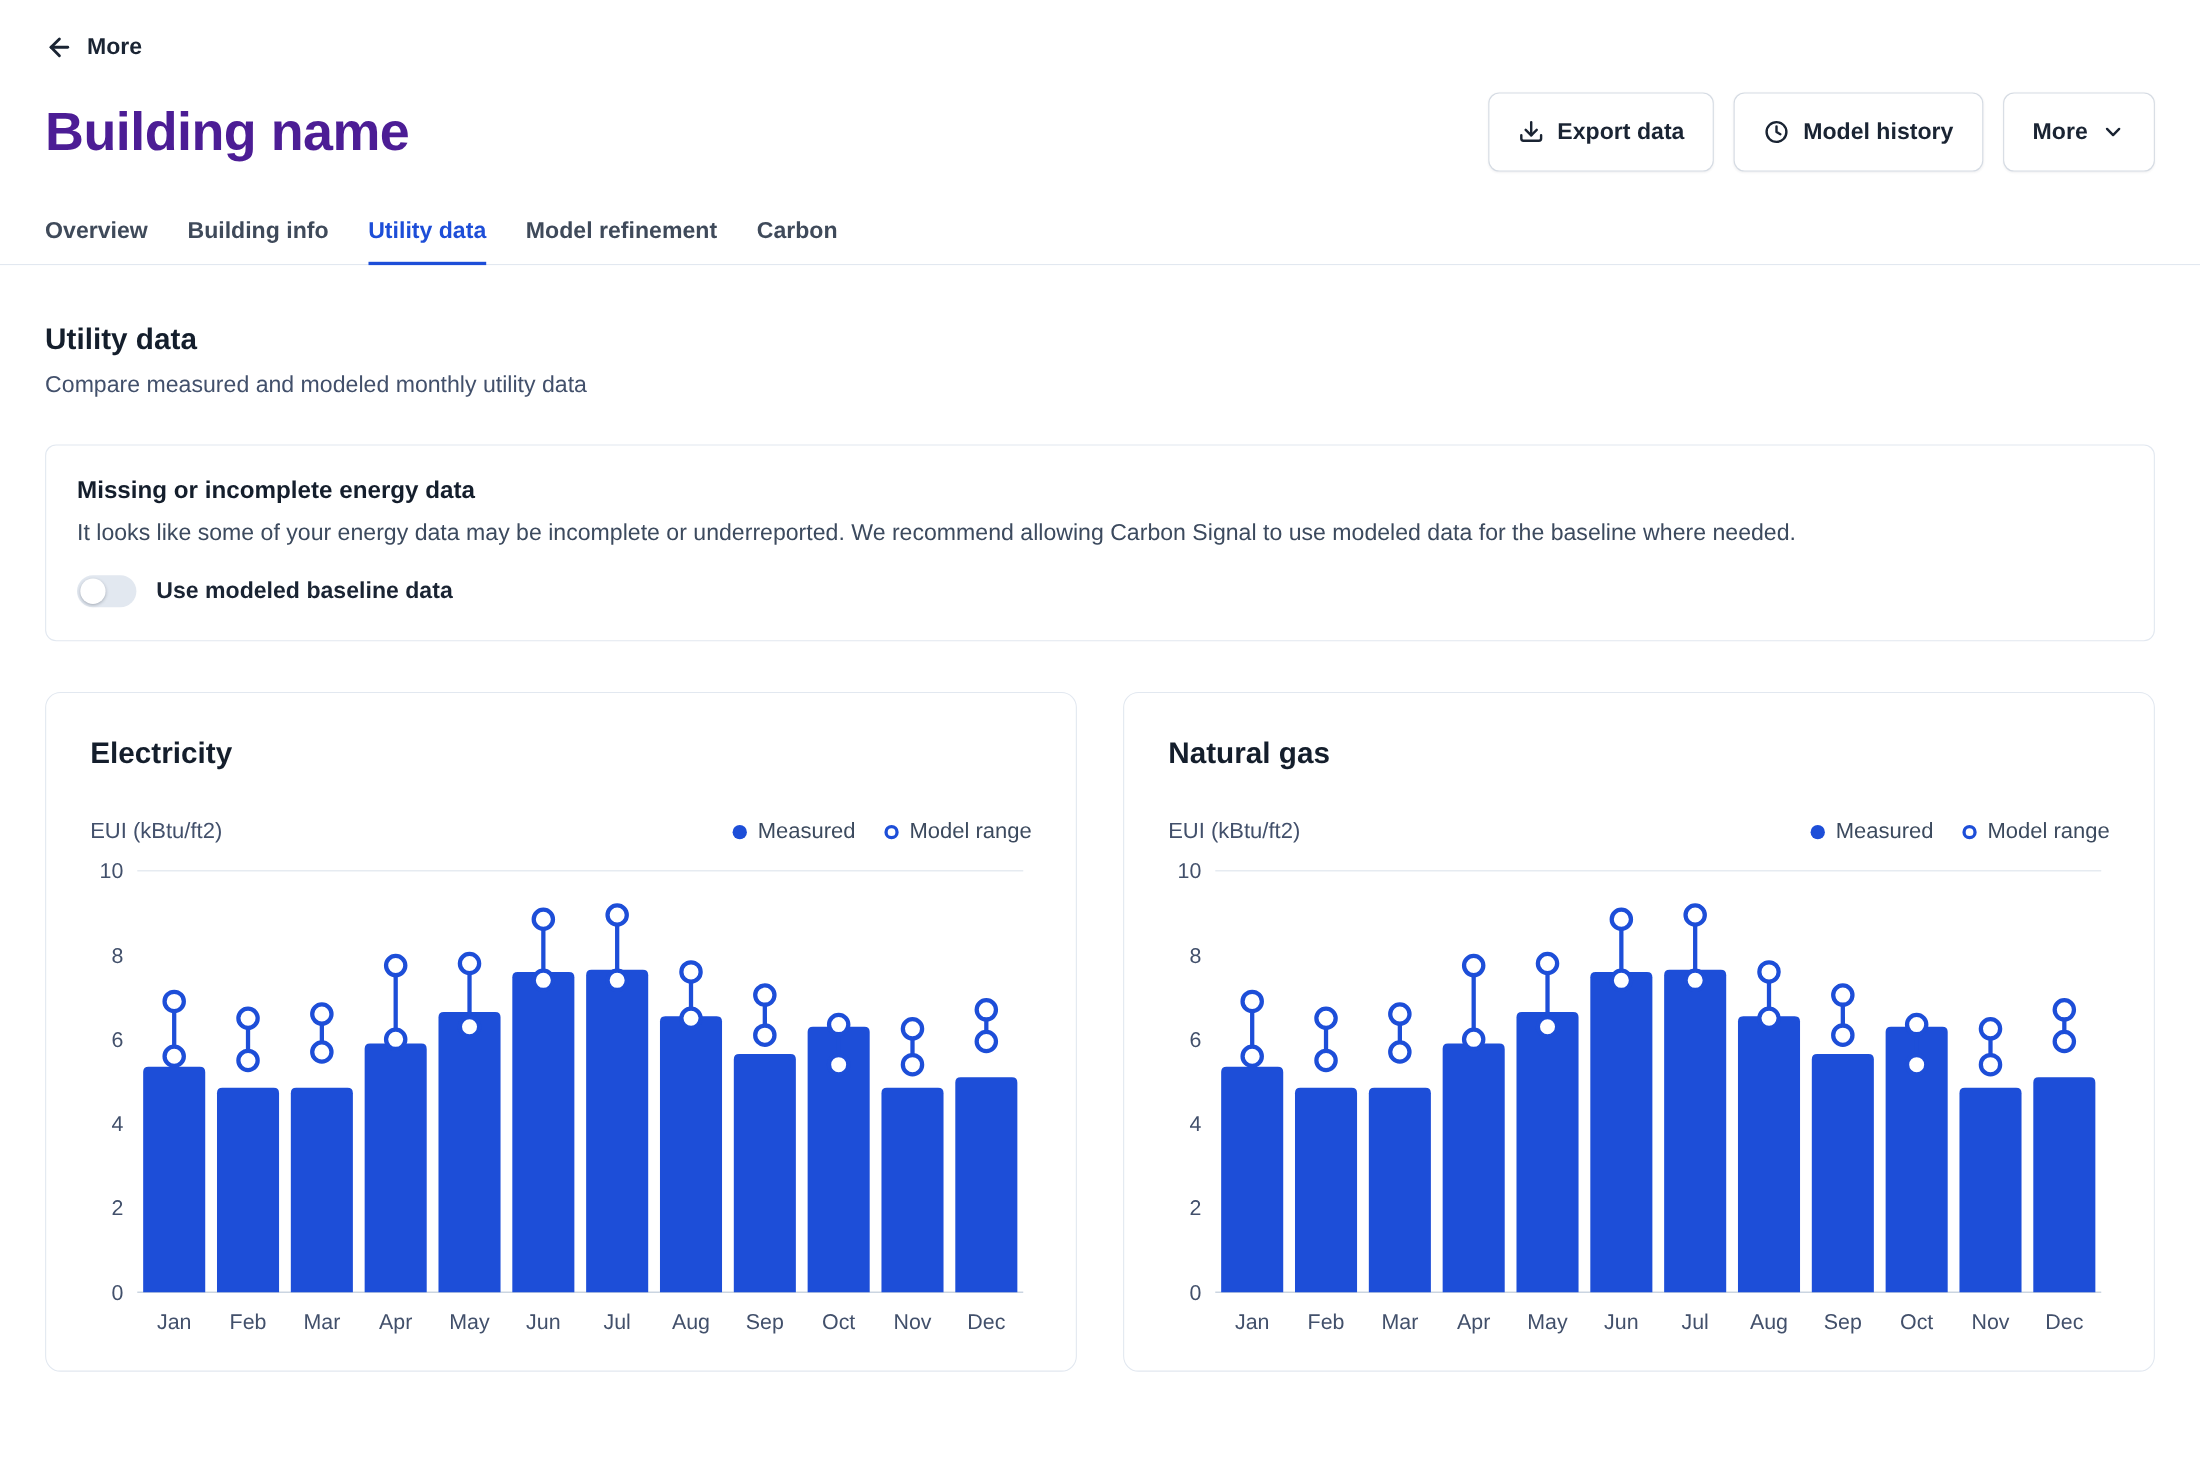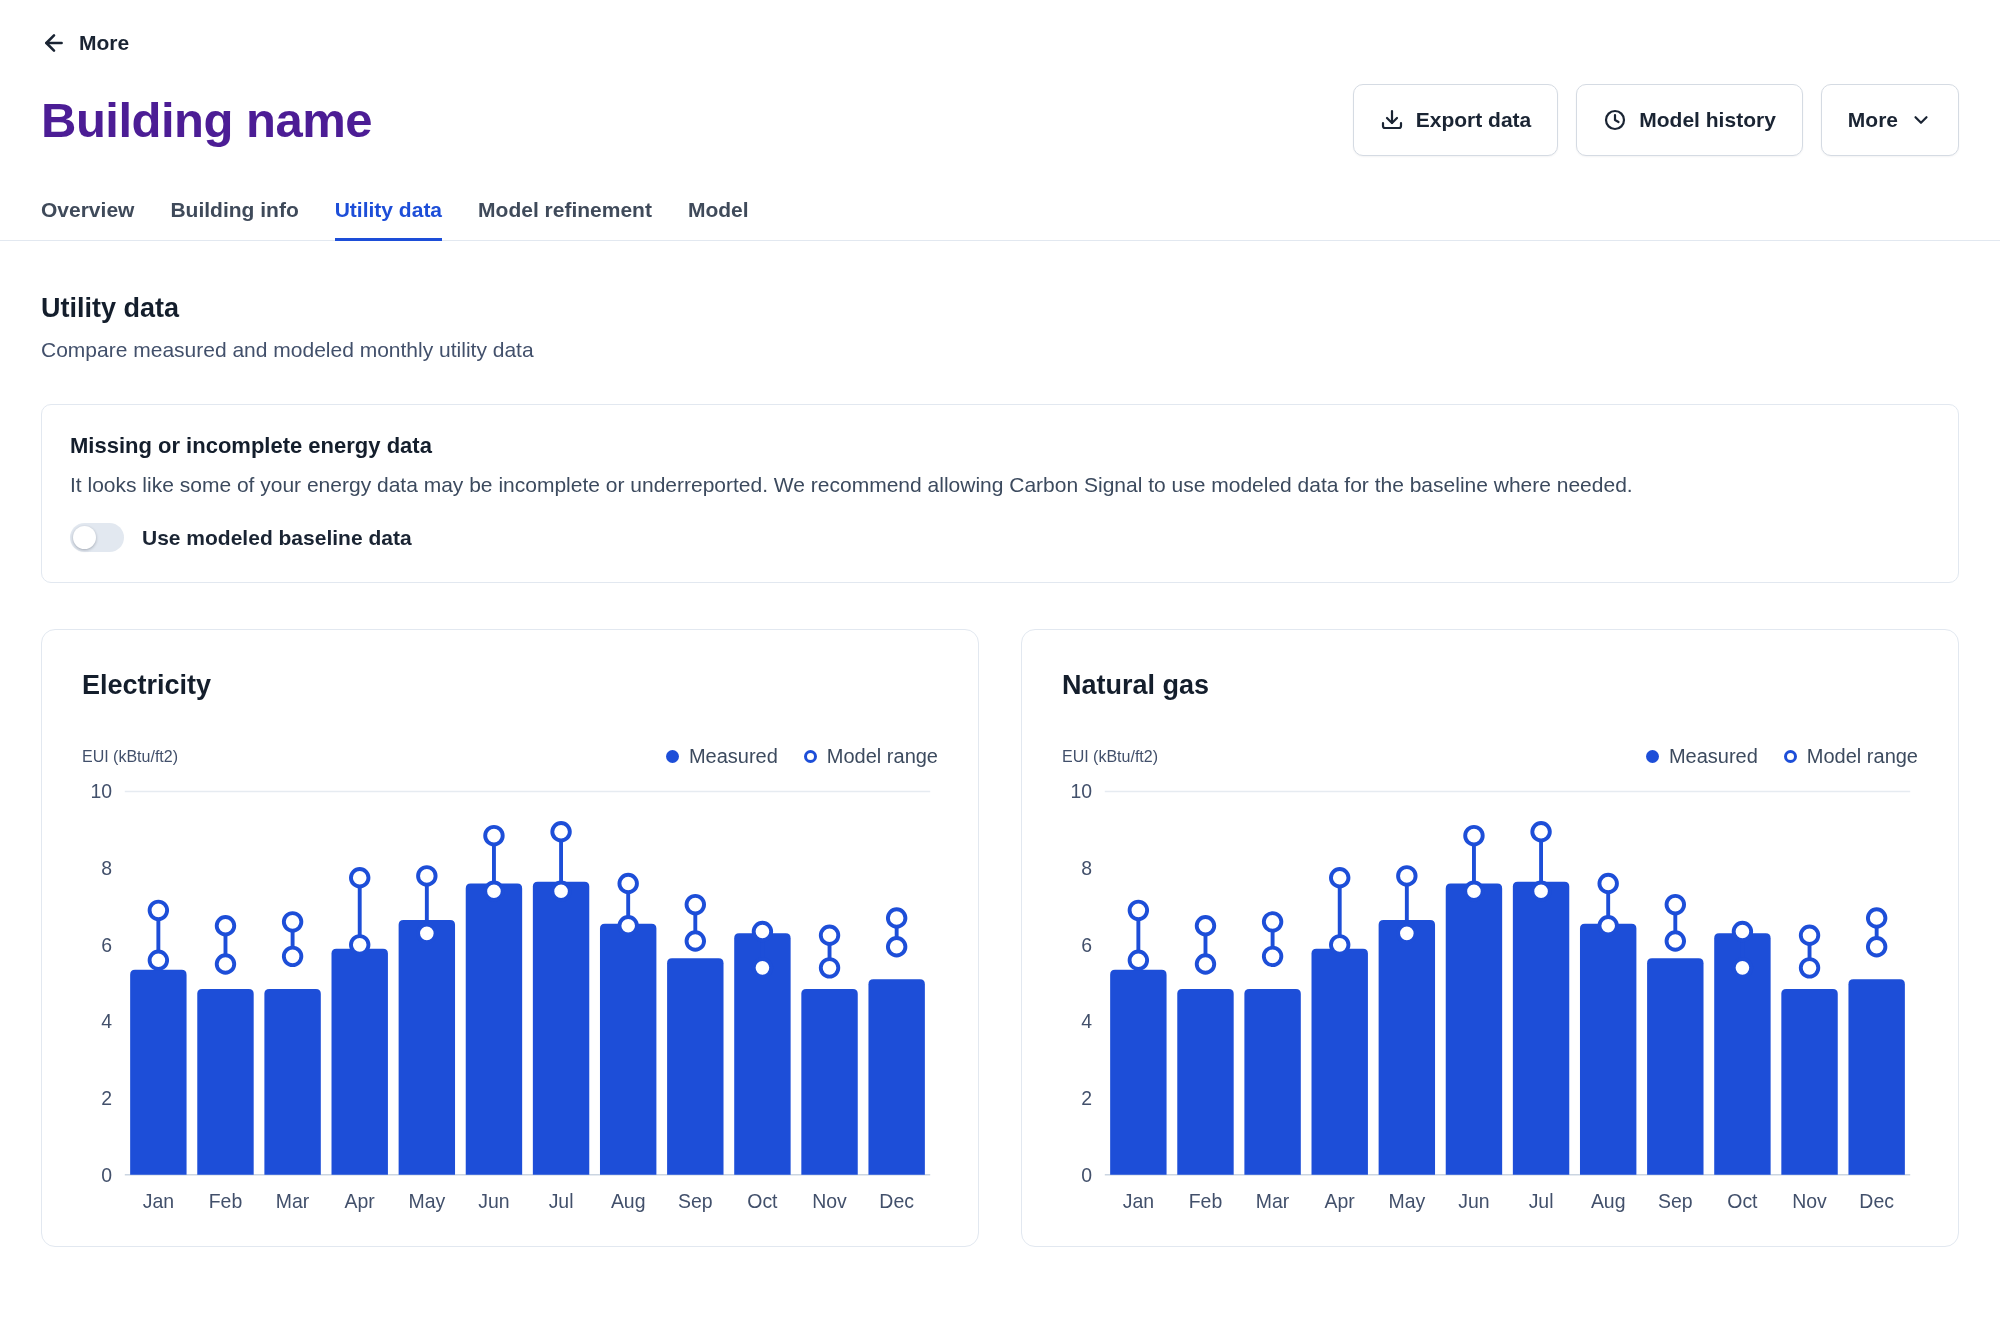--- a/index.html
+++ b/index.html
@@ -40,21 +40,21 @@
   .toggle { width:54px; height:29px; border-radius:999px; background:#e2e8f0; position:relative; cursor:pointer; flex:0 0 auto; }
   .toggle .knob { position:absolute; left:3px; top:3px; width:23px; height:23px; border-radius:50%; background:#fff;
                   box-shadow:0 1px 3px rgba(16,24,40,.3); }
   .toggle-label { font-size:21px; font-weight:600; color:#1a2433; }
 
   
   .charts { display:flex; gap:42px; margin-top:46px; }
   .card { flex:1; border:1.5px solid #e2e8f0; border-radius:14px; padding:40px 40px 30px 40px; min-width:0; }
   .card-title { font-size:27px; font-weight:700; color:#141e2c; margin-bottom:44px; }
   .chart-head { display:flex; align-items:center; justify-content:space-between; margin-bottom:8px; }
-  .ylabel { font-size:16px; color:#42506b; }
+  .ylabel { font-size:20px; color:#42506b; }
   .legend { display:flex; align-items:center; gap:26px; }
   .legend-item { display:flex; align-items:center; gap:10px; font-size:20px; color:#3c4a5e; }
   .dot-filled { width:13px; height:13px; border-radius:50%; background:var(--accent); }
   .dot-ring { width:13px; height:13px; border-radius:50%; background:#fff; border:3.5px solid var(--accent); }
   .chart-svg { width:100%; height:auto; display:block; }
   svg text { font-family:"Liberation Sans", sans-serif; }
 </style>
 </head>
 <body>
 
@@ -101,21 +101,21 @@
         </span>
       </button>
     </div>
   </div>
 
   <nav class="tabs">
     <div class="tab">Overview</div>
     <div class="tab">Building info</div>
     <div class="tab active">Utility data</div>
     <div class="tab">Model refinement</div>
-    <div class="tab">Model</div>
+    <div class="tab">Carbon</div>
   </nav>
 
   <div class="section">
     <h2 class="section-title">Utility data</h2>
     <p class="section-subtitle">Compare measured and modeled monthly utility data</p>
   </div>
 
   <div class="alert">
     <div class="alert-title">Missing or incomplete energy data</div>
     <p class="alert-body">It looks like some of your energy data may be incomplete or underreported. We recommend allowing Carbon Signal to use modeled data for the baseline where needed.</p>

